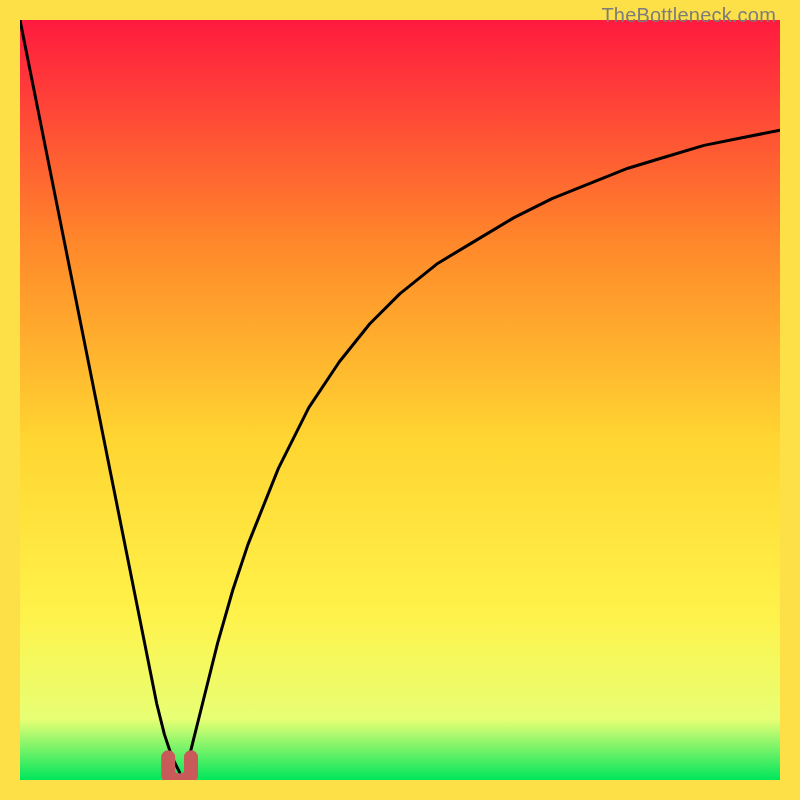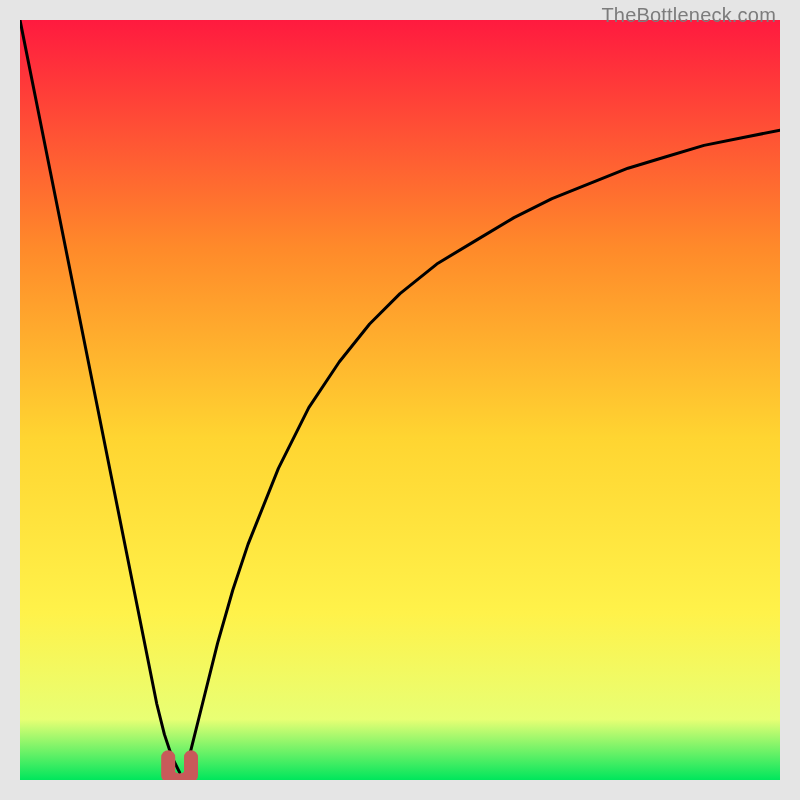--- a/index.html
+++ b/index.html
@@ -7,21 +7,21 @@
     padding: 0;
     width: 800px;
     height: 800px;
     overflow: hidden;
     background: #000;
     font-family: Arial, Helvetica, sans-serif;
   }
   .outer {
     width: 800px;
     height: 800px;
-    background: #e5e5e5;
+    background: #fde047;
     position: relative;
   }
   .plot {
     position: absolute;
     left: 20px;
     top: 20px;
     width: 760px;
     height: 760px;
   }
   .plot svg {

